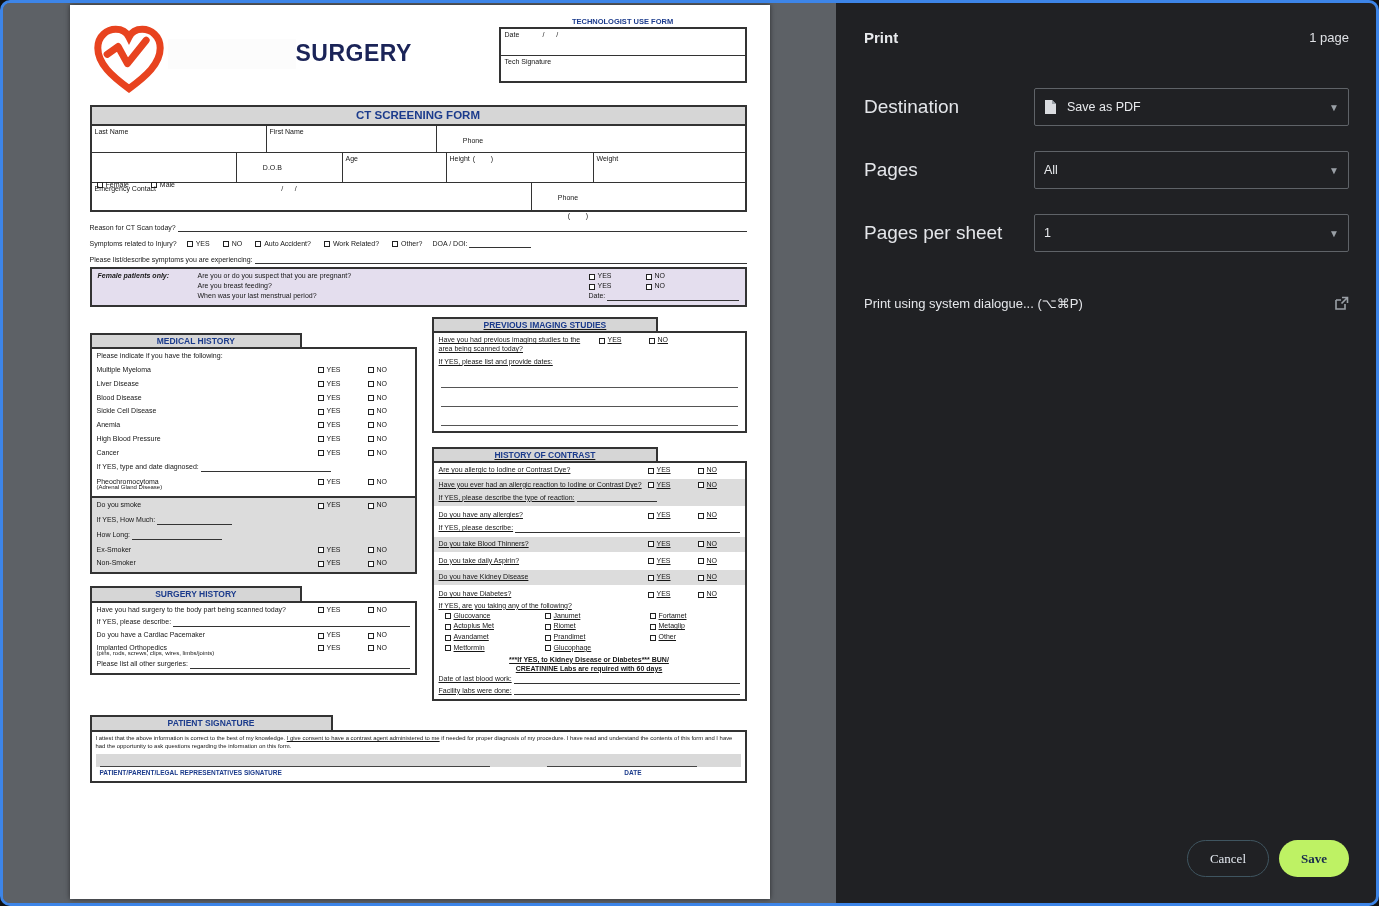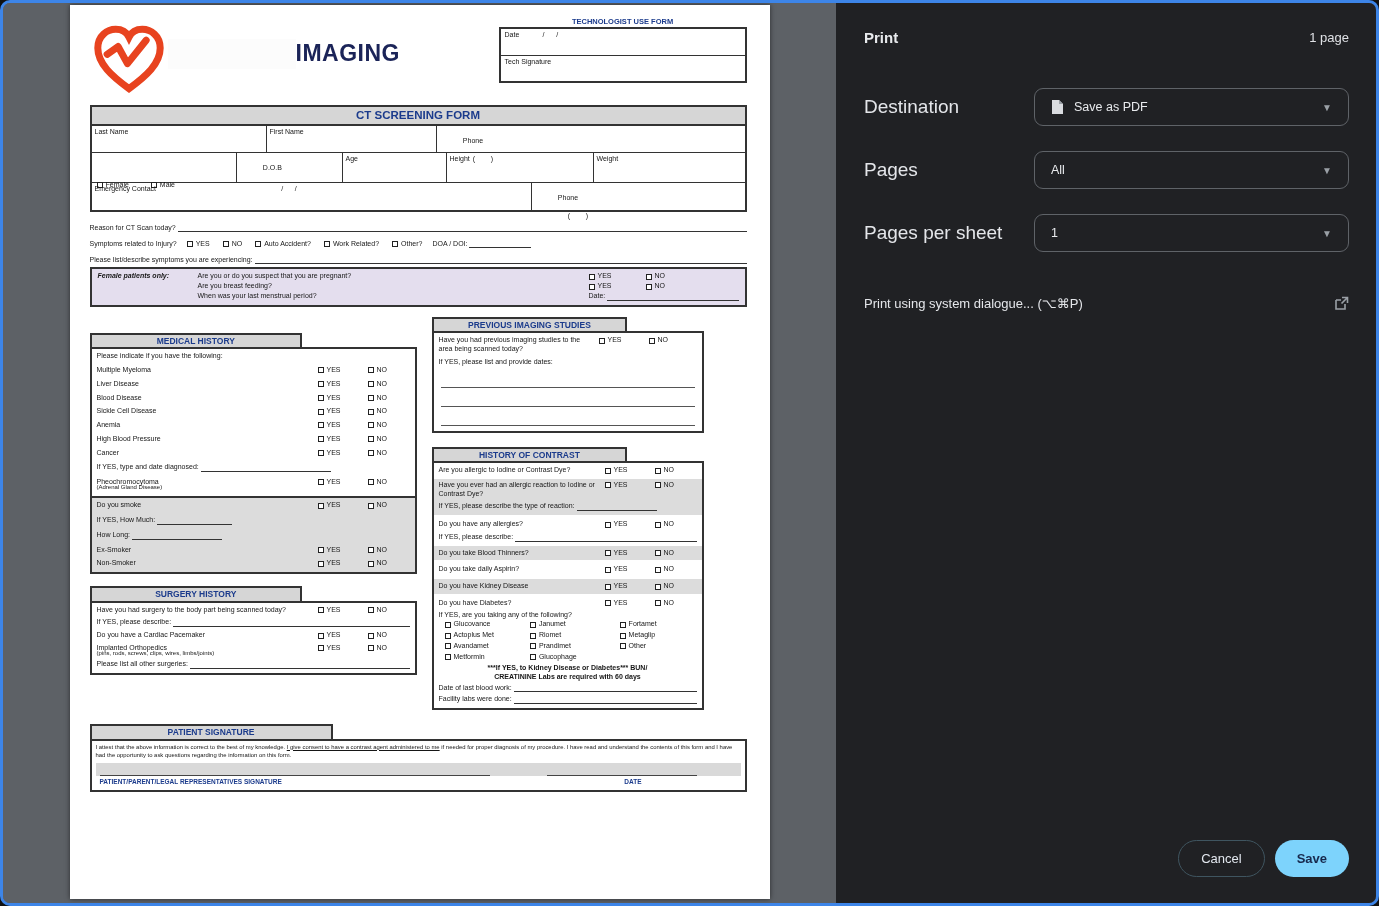--- a/index.html
+++ b/index.html
@@ -50,21 +50,21 @@
 
   
   .female-box { border:2px solid #333; background:#e4deee; margin-top:3px; padding:3px 6px 4px;
                 display:grid; grid-template-columns:100px 1fr 150px; row-gap:1px; }
   .fem-label { font-weight:bold; font-style:italic; }
   .fem-yn { display:flex; gap:22px; }
   .fem-yn span { display:flex; align-items:center; }
 
   
   .cols { display:flex; gap:15px; margin-top:10px; }
-  .col-l { width:327px; } .col-r { width:272px; }
+  .col-l { width:327px; } .col-r { width:315px;text-decoration:underline; }
   .sec { margin-bottom:12px; }
   .sec-tab { background:#d6d6d6; border:2px solid #333; border-bottom:none; color:#1b3b8c;
              font-weight:bold; font-size:8.5px; text-align:center; padding:1px 0; width:65%; }
   .sec-tab.wide { width:72%; } .sec-tab.narrow { width:37%; }
   .sec-box { border:2px solid #333; padding:3px 5px; background:#fff; }
 
   .qrow { display:flex; align-items:flex-start; margin-bottom:4px; }
   .ql { flex:1; padding-right:4px; }
   .yn-pair { display:flex; width:92px; flex:none; justify-content:space-between; }
   .ynopt { display:flex; align-items:center; width:42px; }
@@ -93,47 +93,47 @@
   .sig-labels .dl { margin-right:95px; }
   u { text-decoration:underline; }
 
   
   .panel { width:540px; background:#202124; color:#e8eaed; padding:26px 27px 0 28px; position:relative; }
   .panel-header { display:flex; justify-content:space-between; align-items:center; margin-bottom:42px; }
   .panel-title { font-size:15px; font-weight:bold; }
   .page-count { font-size:13px; color:#dfe1e5; }
   .opt-row { display:flex; align-items:center; margin-bottom:25px; }
   .opt-label { width:170px; font-size:19px; color:#e4e6ea; }
-  .dropdown { flex:1; height:38px; border:1px solid #5f6368; border-radius:9px; display:flex;
-              align-items:center; padding:0 16px; font-size:12.5px; gap:10px; cursor:pointer; }
+  .dropdown { flex:1; height:38px; border:1px solid #5f6368; border-radius:2px; display:flex;
+              align-items:center; padding:0 9px; font-size:12.5px; gap:10px; cursor:pointer; }
   .dd-caret { margin-left:auto; color:#9aa0a6; font-size:10px; }
   .links { margin-top:44px; }
   .link-row { display:flex; justify-content:space-between; align-items:center; margin-bottom:32px;
               font-size:13px; color:#e4e6ea; cursor:pointer; }
   .btn-bar { position:absolute; right:27px; bottom:26px; display:flex; gap:10px; }
   .btn { height:37px; border-radius:19px; padding:0 22px; font-size:13px; display:flex;
-         align-items:center; justify-content:center; cursor:pointer; font-family:Liberation Sans, sans-serif; border:none;margin-top:8px; }
+         align-items:center; justify-content:center; cursor:pointer; font-family:Liberation Serif, serif; border:none;margin-top:8px; }
   .btn-cancel { background:transparent; border:1px solid #3f5560; color:#e3e8ef; }
-  .btn-save { background:#7dd3fc; color:#17294d; font-weight:bold; }
+  .btn-save { background:#bef264; color:#17294d; font-weight:bold; }
 </style>
 </head>
 <body>
 
 <div class="frame">
 
   <div class="preview">
     <div class="page">
 
       <div class="form-header">
         <svg class="logo" viewBox="0 0 100 92">
           <path d="M50 84 C28 68 10 52 10 32 C10 16 22 8 33 8 C41 8 47 12 50 18 C53 12 59 8 67 8 C78 8 90 16 90 32 C90 52 72 68 50 84 Z" fill="none" stroke="#e8431f" stroke-width="9" stroke-linecap="round"></path>
           <polyline points="22,40 36,30 48,52 72,22" fill="none" stroke="#e8431f" stroke-width="9" stroke-linecap="round" stroke-linejoin="round"></polyline>
         </svg>
         <div class="brand-redact"></div>
-        <div class="brand">IMAGING</div>
+        <div class="brand">SURGERY</div>
         <div class="tech">
           <div class="tech-title">TECHNOLOGIST USE FORM</div>
           <div class="tech-box">
             <div class="tech-row">Date            /      /</div>
             <div class="tech-row">Tech Signature</div>
           </div>
         </div>
       </div>
 
       <div class="dem-table">

